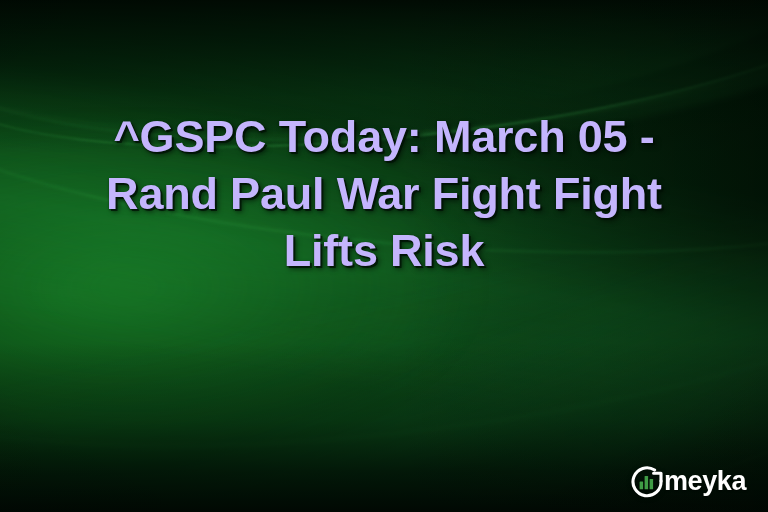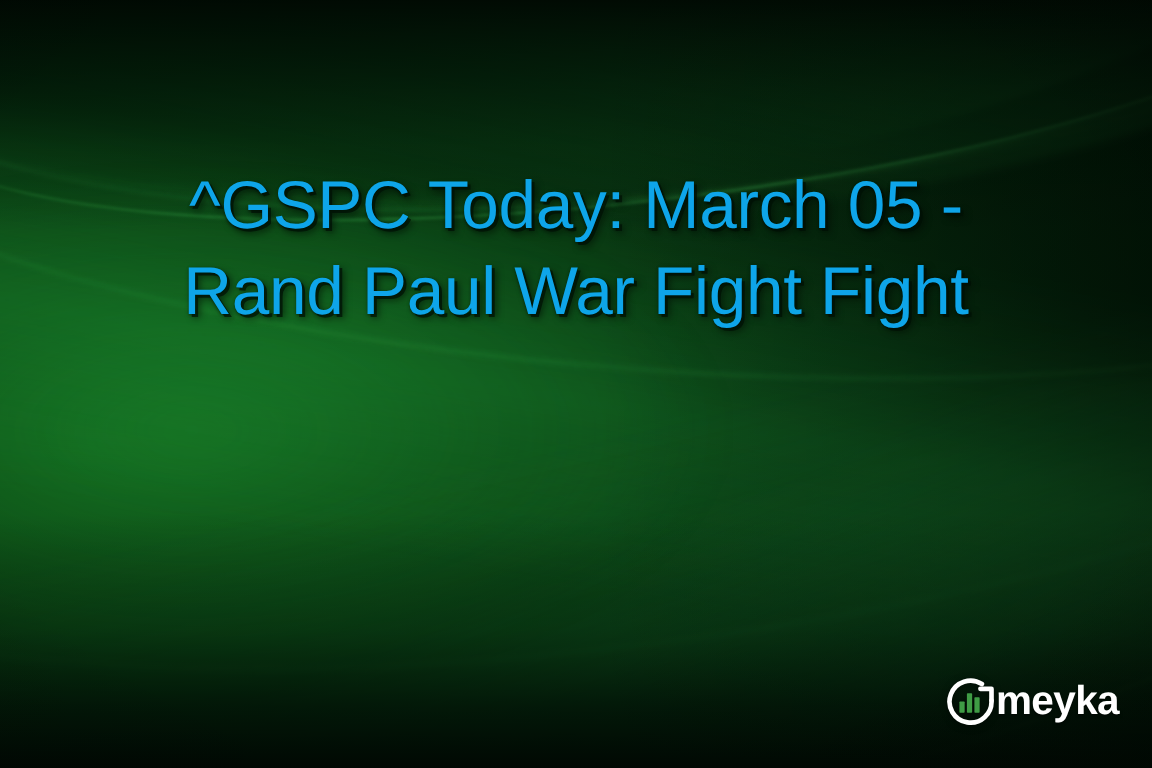--- a/index.html
+++ b/index.html
@@ -110,37 +110,37 @@
     position:absolute;
     left:0; right:0;
     top:108px;
     text-align:center;
     padding:0 26px;
     box-sizing:border-box;
     z-index:6;
   }
   .title-line{
     display:block;
-    color:#0ea5e9;
+    color:#c4b5fd;
     font-size:45px;
     line-height:57px;
-    font-weight:400;
+    font-weight:700;
     letter-spacing:-.2px;
     white-space:nowrap;
     text-shadow:
        2px 2px 0 rgba(0,16,4,.70),
        3px 3px 5px rgba(0,10,3,.62),
        0 1px 2px rgba(0,0,0,.45);
   }
 
   
   #logo{
     position:absolute;
     right:22px;
-    bottom:28px;
+    bottom:14px;
     display:flex;
     align-items:center;
     gap:3px;
     z-index:7;
   }
   #logo-mark{
     width:34px;height:34px;display:block;flex:0 0 auto;
     filter:drop-shadow(0 1px 2px rgba(0,0,0,.55));
   }
   #logo-word{
@@ -178,20 +178,21 @@
   <div class="streak s7"></div>
 
   <div class="bg-layer bg-topdark"></div>
   <div class="bg-layer bg-botdark"></div>
   <div class="bg-layer bg-rightdark"></div>
   <div class="bg-layer vignette"></div>
 
   <div id="headline">
     <span class="title-line">^GSPC Today: March 05 -</span>
     <span class="title-line">Rand Paul War Fight Fight</span>
+    <span class="title-line">Lifts Risk</span>
   </div>
 
   <div id="logo">
     <svg id="logo-mark" viewBox="0 0 34 34" aria-hidden="true">
 
       <path d="M24.6 6.0 A14 14 0 1 0 31 17" fill="none" stroke="#ffffff" stroke-width="3.1" stroke-linecap="round"></path>
 
       <path d="M31 17 L31 9.2 L23.6 9.2" fill="none" stroke="#ffffff" stroke-width="3.1" stroke-linecap="round" stroke-linejoin="round"></path>
 
       <rect x="9.6" y="17.6" width="3.5" height="7.6" rx="0.5" fill="#3f9c45"></rect>

